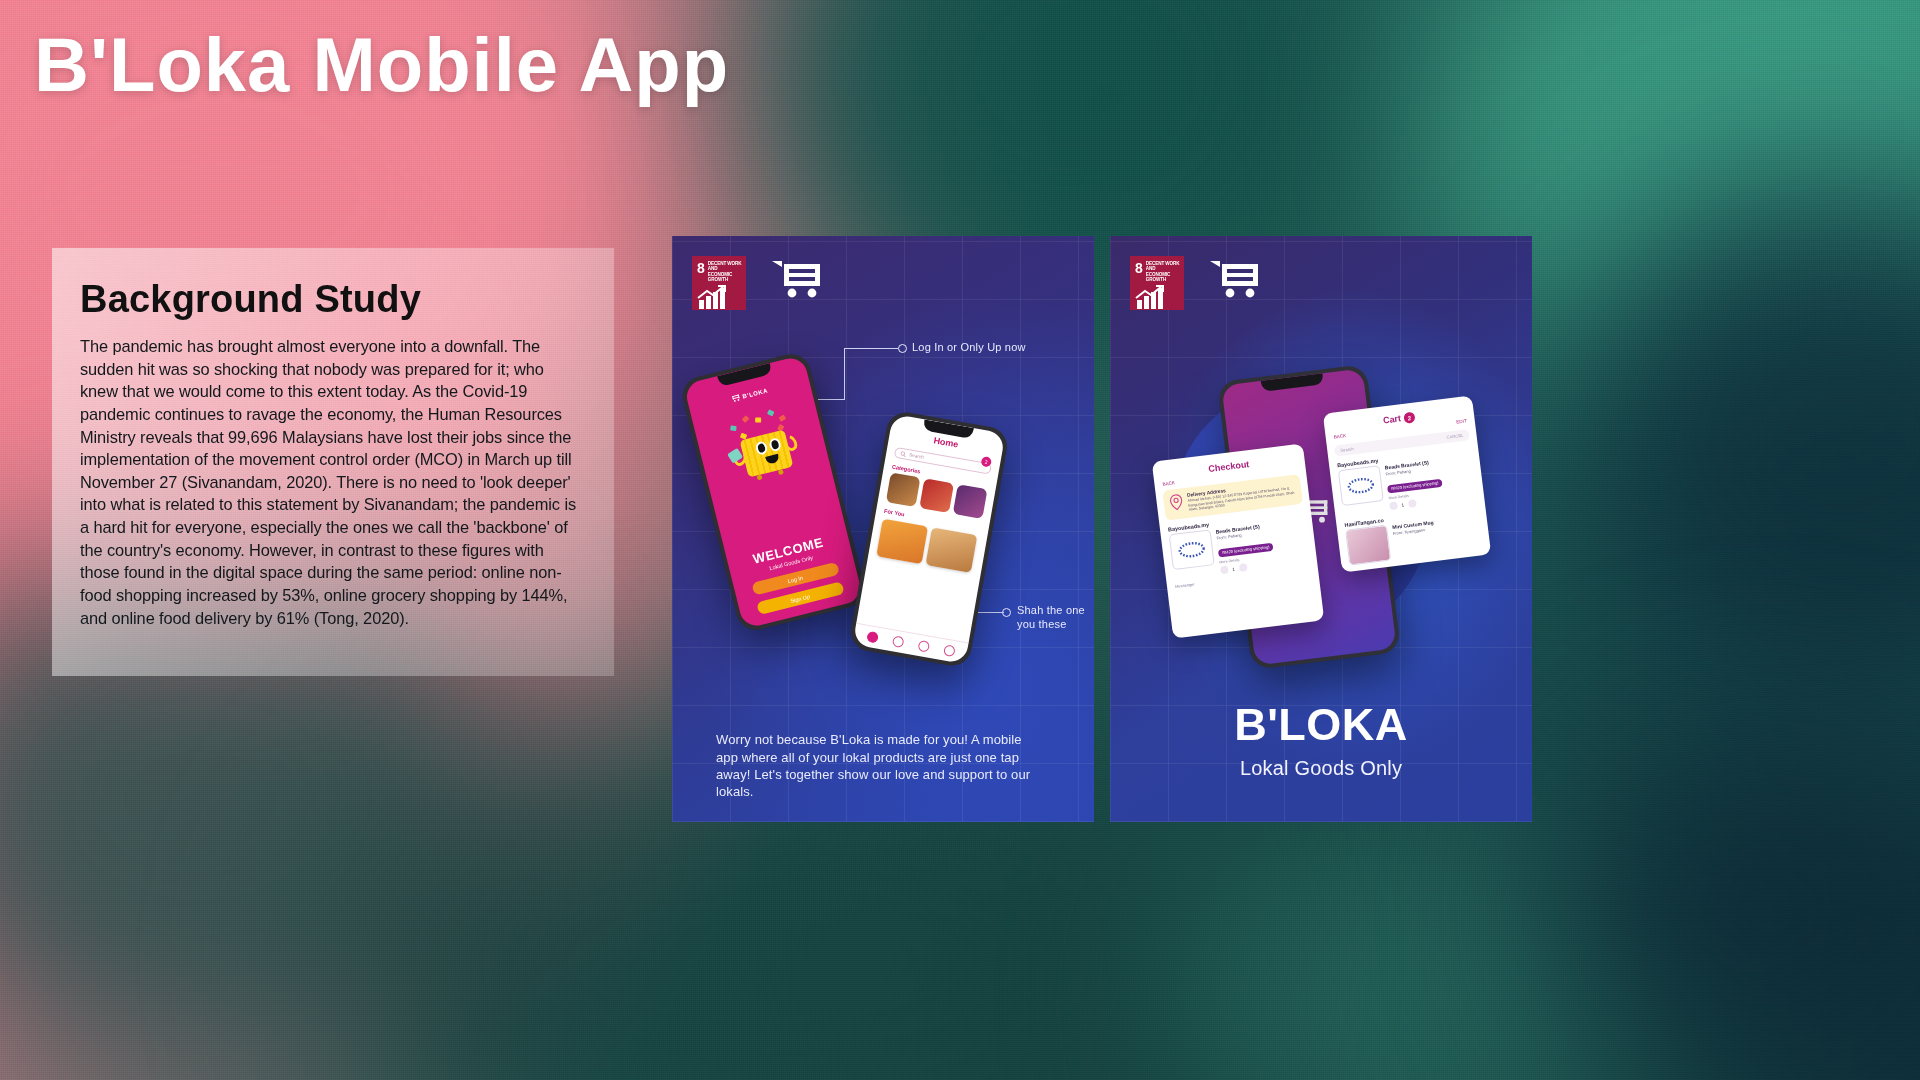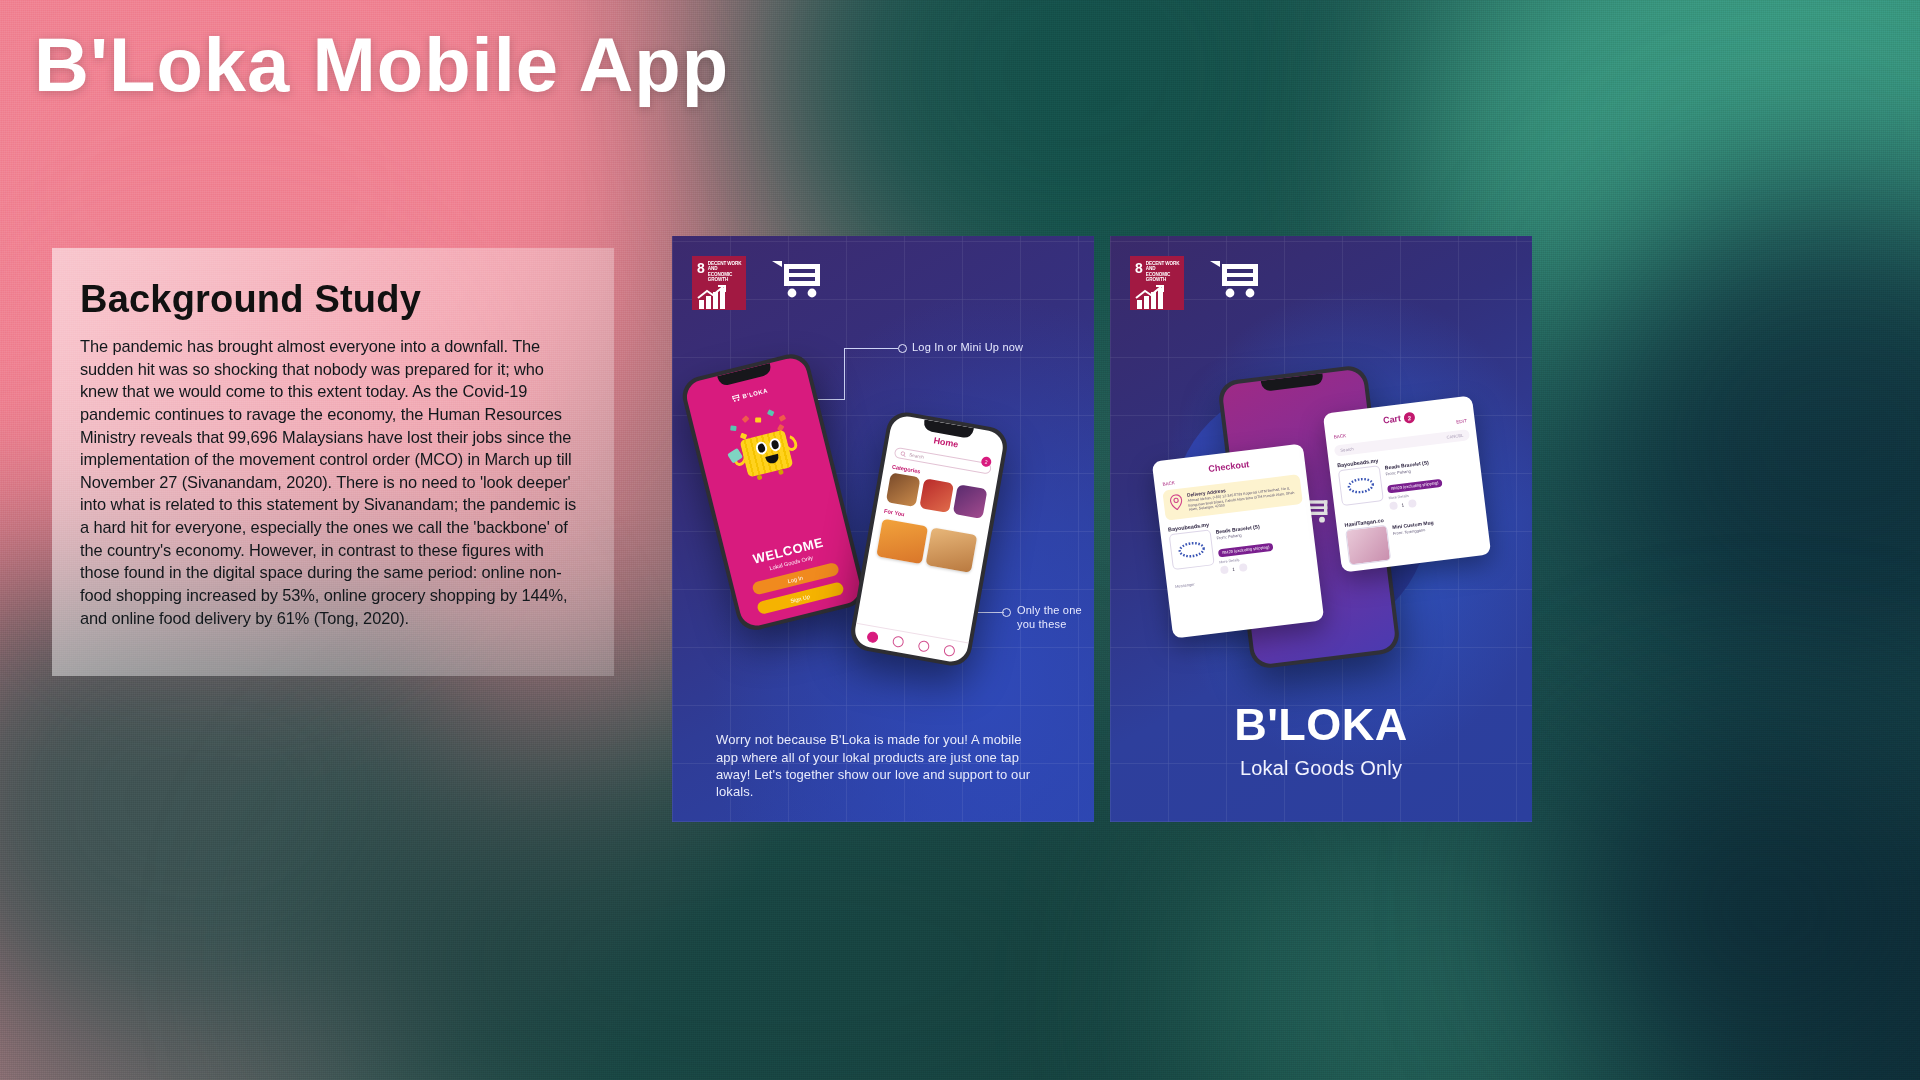--- a/index.html
+++ b/index.html
@@ -303,28 +303,28 @@
     <rect x="14" y="6" width="36" height="5" fill="#fff"></rect>
     <rect x="14" y="15" width="36" height="4" fill="#fff"></rect>
     <rect x="14" y="23" width="36" height="5" fill="#fff"></rect>
     <rect x="14" y="6" width="5" height="22" fill="#fff"></rect>
     <rect x="45" y="6" width="5" height="22" fill="#fff"></rect>
     <circle cx="22" cy="35" r="4.4" fill="#fff"></circle>
     <circle cx="42" cy="35" r="4.4" fill="#fff"></circle>
   </svg>
 
   <div class="anno-dot" style="left:226px; top:108px;"></div>
-  <div class="anno" style="left:240px; top:105px;">Log In or Mini Up now</div>
+  <div class="anno" style="left:240px; top:105px;">Log In or Only Up now</div>
   <div class="leader" style="left:172px; top:112px; width:54px; height:1px; background:#cdd3f5;"></div>
   <div class="leader" style="left:172px; top:112px; width:1px; height:52px; background:#cdd3f5;"></div>
   <div class="leader" style="left:128px; top:163px; width:45px; height:1px; background:#cdd3f5;"></div>
 
   <div class="anno-dot" style="left:330px; top:372px;"></div>
   <div class="anno" style="left:345px; top:368px;">
-    <div>Only the one</div>
+    <div>Shah the one</div>
     <div>you these</div>
   </div>
   <div class="leader" style="left:288px; top:376px; width:44px; height:1px; background:#cdd3f5;"></div>
   <div class="leader" style="left:288px; top:318px; width:1px; height:58px; background:#cdd3f5;"></div>
   <div class="leader" style="left:244px; top:318px; width:45px; height:1px; background:#cdd3f5;"></div>
 
   <div class="phone phone-welcome">
     <div class="phone-screen scr-welcome">
       <div class="notch"></div>
       <div class="wlogo">

